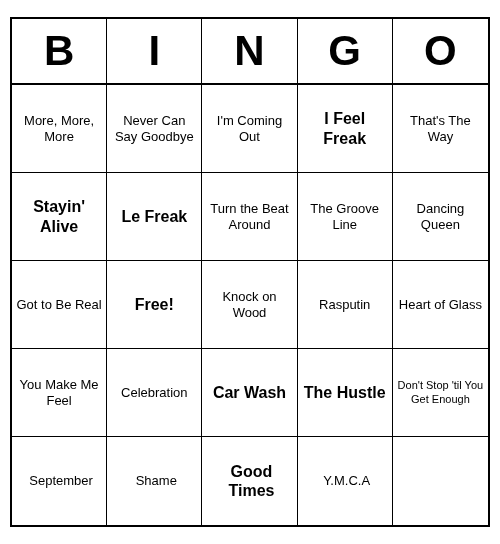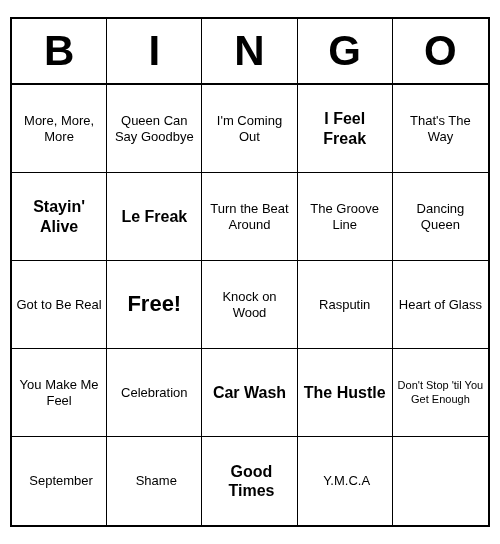--- a/index.html
+++ b/index.html
@@ -48,21 +48,21 @@
       line-height: 1.2;
     }
     .bingo-cell:nth-child(5n) {
       border-right: none;
     }
     .bingo-cell:nth-child(n+21) {
       border-bottom: none;
       padding-left: 8px;
     }
     .bingo-cell.free {
-      font-size: 22px;
+      font-size: 16px;
       font-weight: bold;
     }
     .bingo-cell.large-text {
       font-size: 16px;
       font-weight: bold;
     }
     .bingo-cell.medium-text {
       font-size: 16px;
       font-weight: bold;
     }
@@ -73,21 +73,21 @@
 <div class="bingo-card">
   <div class="bingo-header">
   <div class="bingo-header-cell">B</div>
       <div class="bingo-header-cell">I</div>
       <div class="bingo-header-cell">N</div>
       <div class="bingo-header-cell">G</div>
       <div class="bingo-header-cell">O</div>
     </div>
   <div class="bingo-grid">
   <div class="bingo-cell">More, More, More</div>
-      <div class="bingo-cell">Queen Can Say Goodbye</div>
+      <div class="bingo-cell">Never Can Say Goodbye</div>
       <div class="bingo-cell">I'm Coming Out</div>
       <div class="bingo-cell medium-text">I Feel Freak</div>
       <div class="bingo-cell">That's The Way</div>
       <div class="bingo-cell medium-text">Stayin' Alive</div>
       <div class="bingo-cell large-text">Le Freak</div>
       <div class="bingo-cell">Turn the Beat Around</div>
       <div class="bingo-cell">The Groove Line</div>
       <div class="bingo-cell">Dancing Queen</div>
       <div class="bingo-cell">Got to Be Real</div>
       <div class="bingo-cell free">Free!</div>

